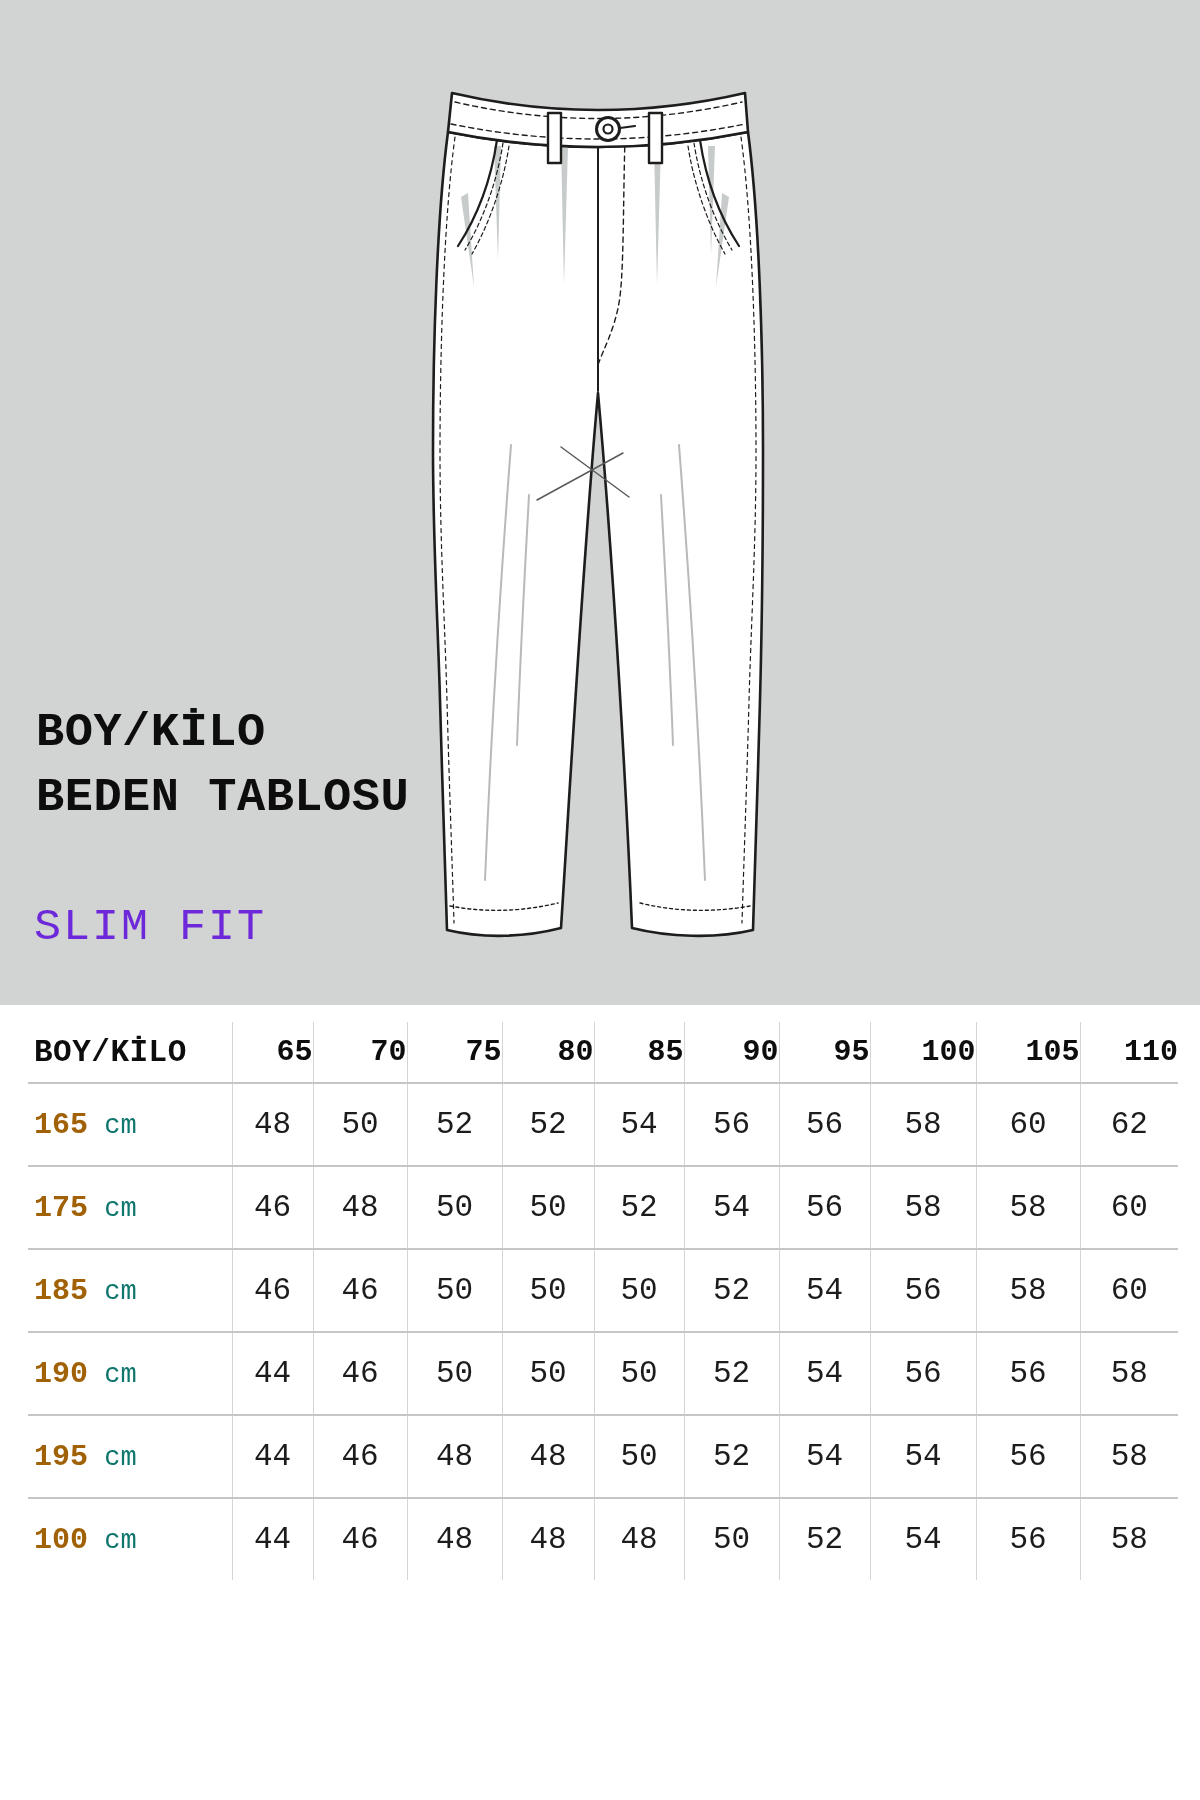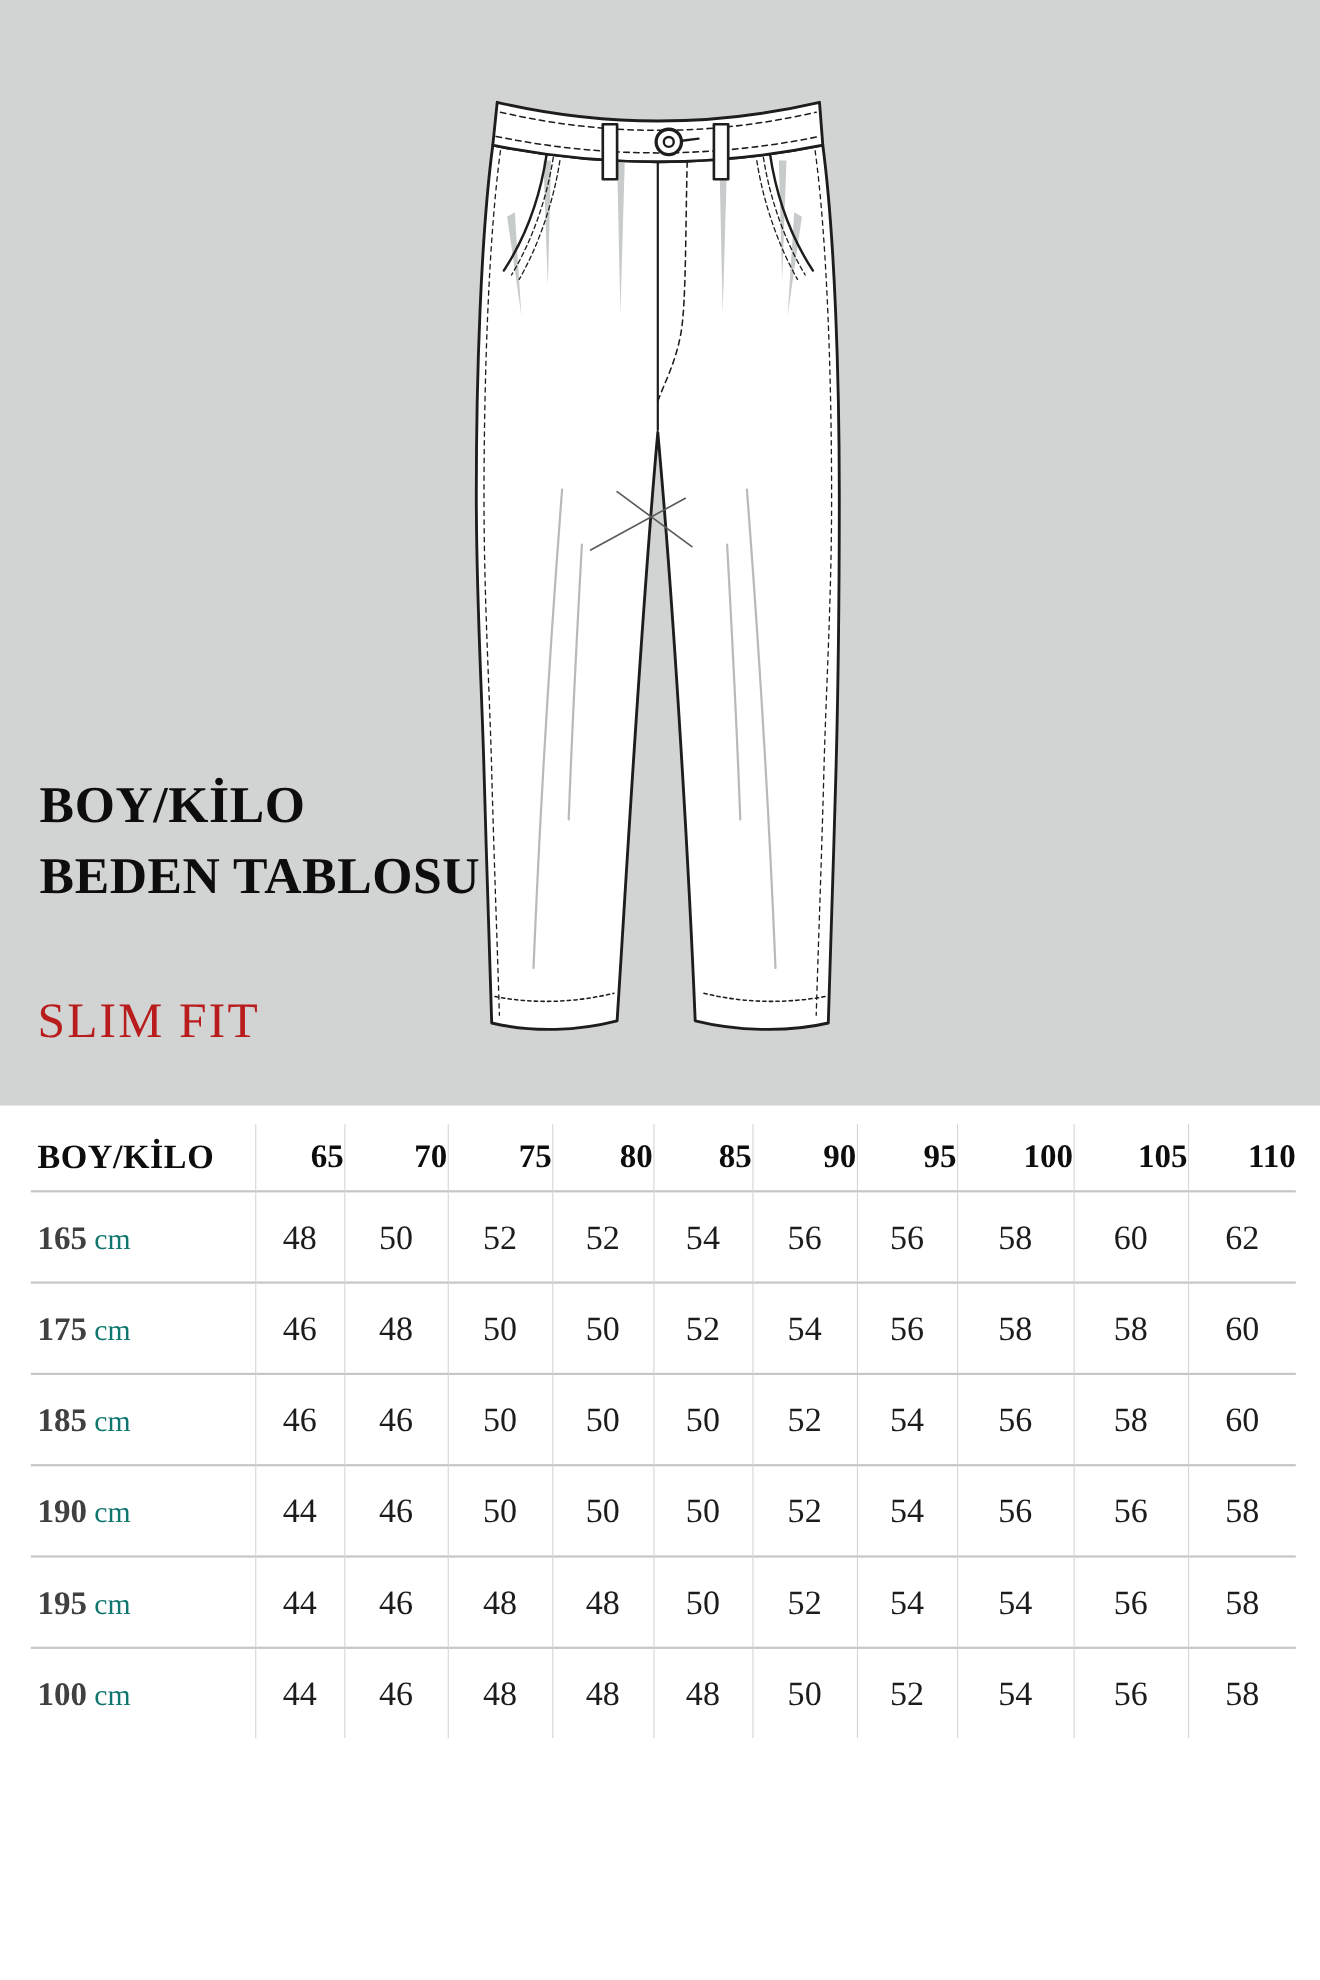--- a/index.html
+++ b/index.html
@@ -1,20 +1,20 @@
 <!DOCTYPE html>
 <html><head>
 <meta charset="utf-8">
 <style>
   html,body{margin:0;padding:0;background:#ffffff;}
   .page{
     position:relative;
     width:1200px;height:1800px;
     overflow:hidden;
-    font-family:Liberation Serif, serif;
+    font-family:Liberation Mono, monospace;
     color:#141414;
     background:#ffffff;
   }
   
   .hero{
     position:absolute;left:0;top:0;
     width:1200px;height:1005px;
     background:#d2d3d3;
   }
   .pants-svg{
@@ -22,40 +22,40 @@
     width:340px;height:900px;
   }
   .hero-title{
     position:absolute;left:36px;top:700px;
     font-size:47px;line-height:65px;font-weight:700;
     letter-spacing:0.5px;color:#0d0d0d;white-space:nowrap;
   }
   .fit-label{
     position:absolute;left:34px;top:902px;
     font-size:45px;font-weight:400;letter-spacing:2px;
-    color:#b91c1c;white-space:nowrap;
+    color:#6d28d9;white-space:nowrap;
   }
   
   .size-table{
     border-collapse:collapse;table-layout:fixed;
     position:absolute;left:28px;top:1022px;
     width:1150px;
   }
   .size-table th,.size-table td{padding:0;vertical-align:middle;}
   .size-table thead th{
     height:60px;font-size:30px;font-weight:700;text-align:right;color:#0d0d0d;
   }
   .size-table thead th.corner{
     text-align:left;padding-left:6px;font-size:31px;letter-spacing:0.5px;white-space:nowrap;
   }
   .size-table tbody td{
     height:81px;font-size:31px;font-weight:400;text-align:center;color:#1c1c1c;
   }
   .size-table td.row-label{text-align:left;padding-left:6px;white-space:nowrap;}
-  .h-num{font-weight:700;font-size:30px;color:#404040;}
+  .h-num{font-weight:700;font-size:30px;color:#a16207;}
   .h-unit{font-weight:400;font-size:27px;color:#0f766e;}
   .size-table th:not(:first-child),
   .size-table td:not(:first-child){border-left:1.5px solid #d5d5d5;}
   .size-table tbody td{border-top:2px solid #c6c6c6;}
 </style>
 </head>
 <body>
 
 <div class="page">
 

